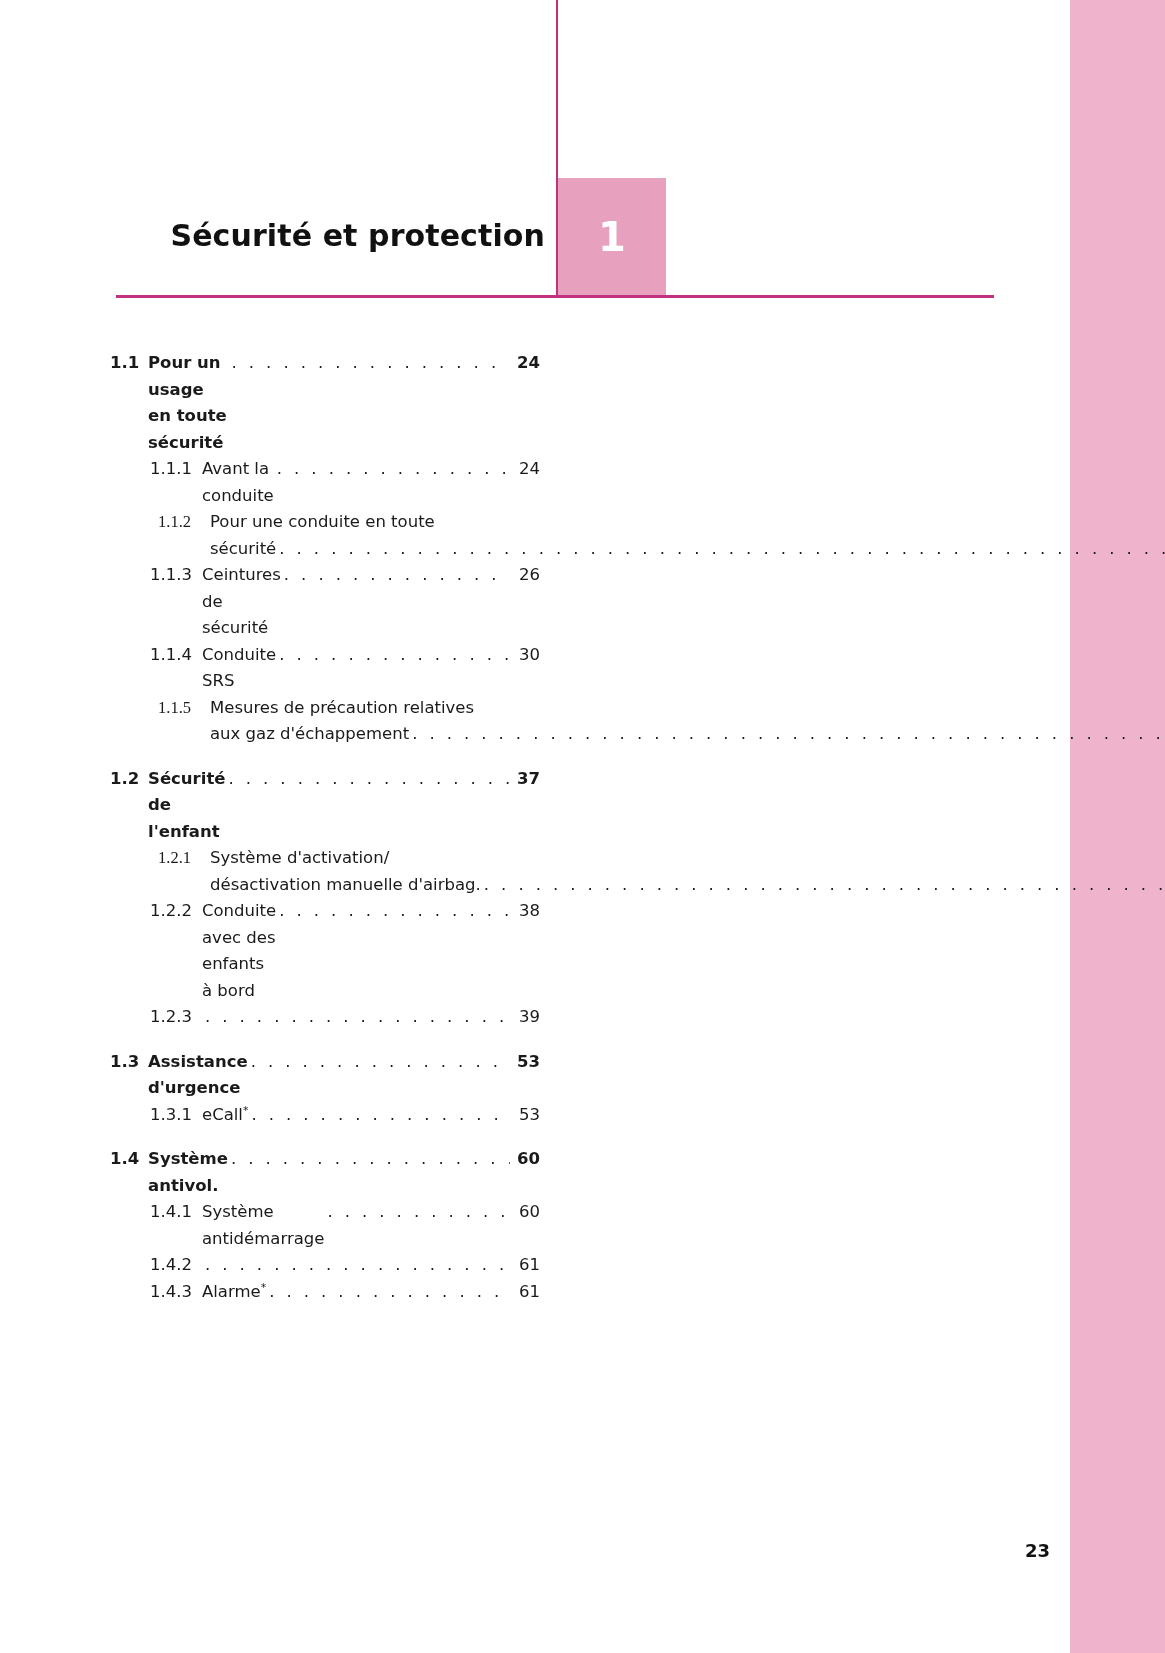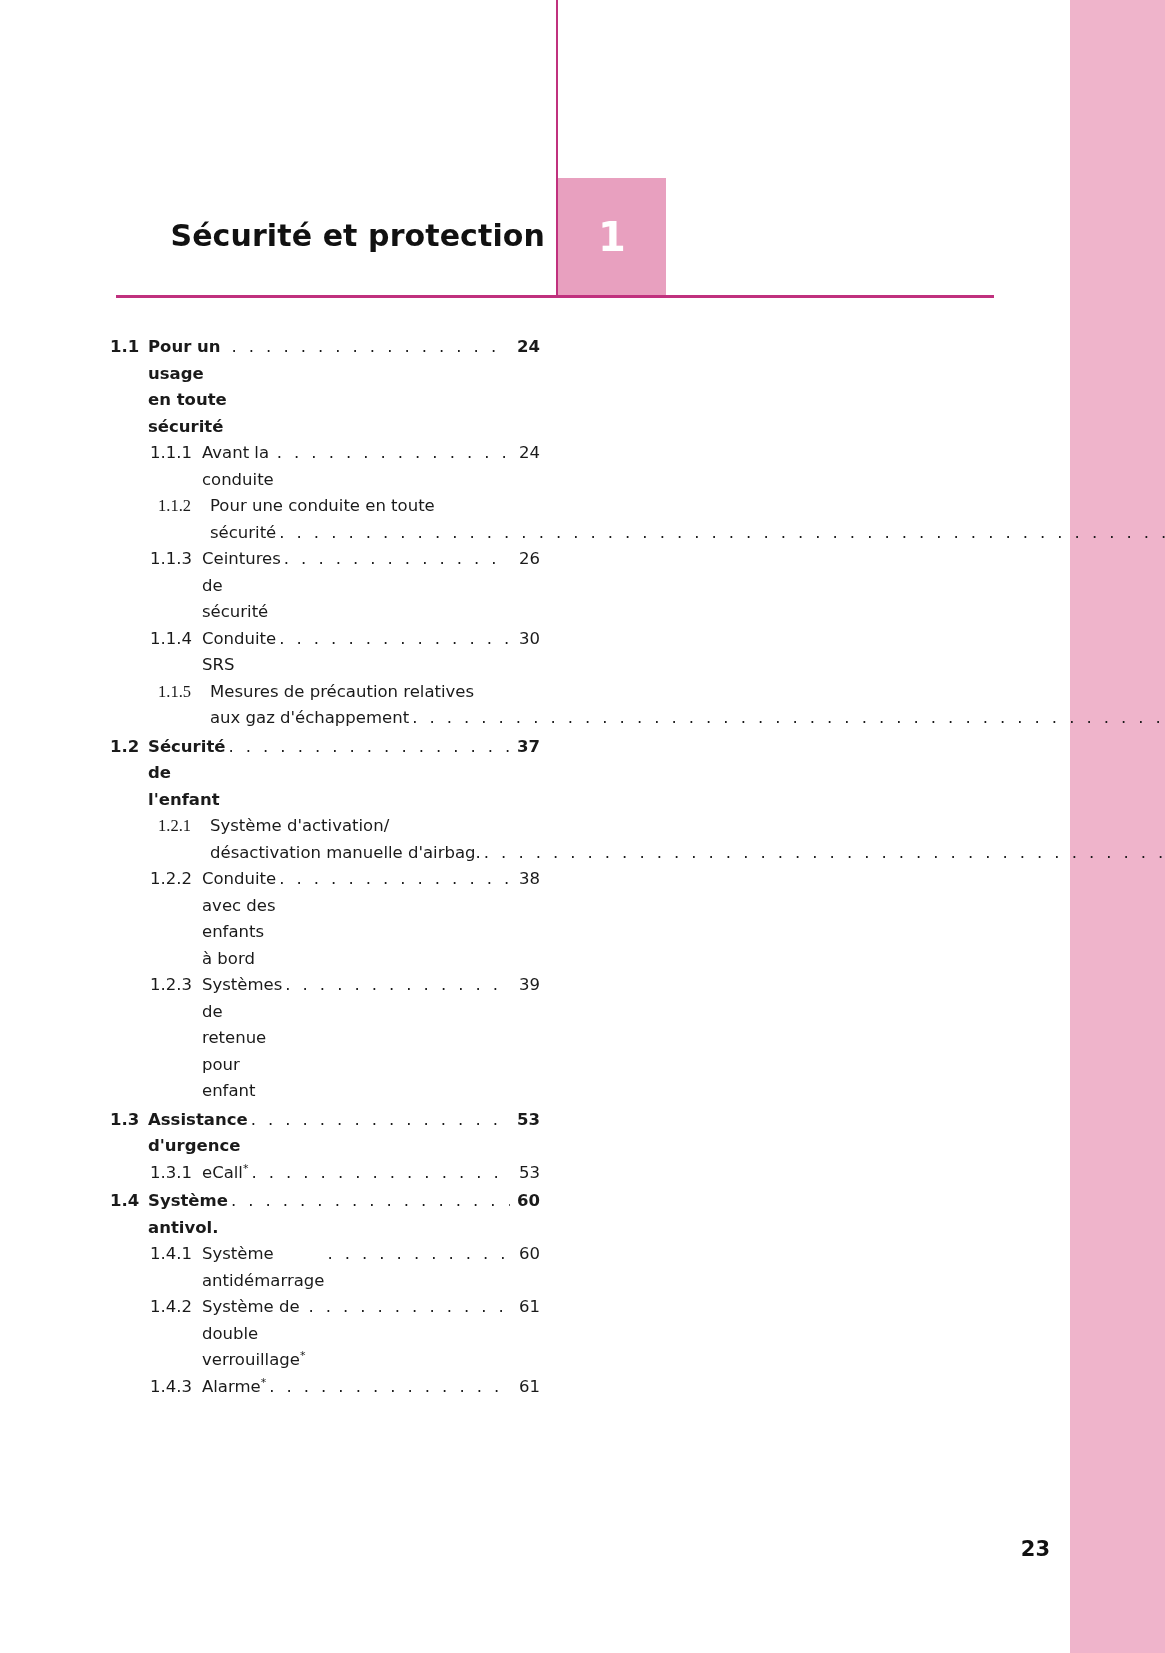--- a/index.html
+++ b/index.html
@@ -89,21 +89,21 @@
   .toc-row {
     display: flex;
     align-items: baseline;
     font-size: 16.5px;
     line-height: 26.5px;
     color: #1a1a1a;
   }
 
   .toc-row.level1 {
     font-weight: bold;
-    margin-top: 2px;
+    margin-top: 18px;
   }
   .toc-row.level2 {
     font-weight: normal;
   }
 
   .num-col {
     flex: 0 0 auto;
     white-space: nowrap;
   }
   .toc-row.level1 .num-col {
@@ -162,21 +162,21 @@
     font-size: 11px;
     vertical-align: super;
     line-height: 0;
   }
 
   
   .page-number {
     position: absolute;
     right: 115px;
     bottom: 92px;
-    font-size: 21px;
+    font-size: 18px;
     font-weight: bold;
     color: #111111;
   }
 </style>
 </head>
 <body>
 
 <div class="edge-band"></div>
 <div class="top-vrule"></div>
 
@@ -250,21 +250,20 @@
       </div>
     </div>
     <div class="toc-row level2">
       <span class="num-col">1.2.2</span>
       <span class="txt">Conduite avec des enfants à bord</span>
       <span class="leader">. . . . . . . . . . . . . . . . . . . . . . . . . . . . . . . . . . . . . . . . . . . . . . . . . . . . . . . . . . . . </span>
       <span class="page-col">38</span>
     </div>
     <div class="toc-row level2">
       <span class="num-col">1.2.3</span>
-      <span class="txt">Systèmes de retenue pour enfant</span>
       <span class="leader">. . . . . . . . . . . . . . . . . . . . . . . . . . . . . . . . . . . . . . . . . . . . . . . . . . . . . . . . . . . . </span>
       <span class="page-col">39</span>
     </div>
     <div class="toc-row level1">
       <span class="num-col">1.3</span>
       <span class="txt">Assistance d'urgence</span>
       <span class="leader">. . . . . . . . . . . . . . . . . . . . . . . . . . . . . . . . . . . . . . . . . . . . . . . . . . . . . . . . . . . . </span>
       <span class="page-col">53</span>
     </div>
     <div class="toc-row level2">
@@ -280,21 +279,20 @@
       <span class="page-col">60</span>
     </div>
     <div class="toc-row level2">
       <span class="num-col">1.4.1</span>
       <span class="txt">Système antidémarrage</span>
       <span class="leader">. . . . . . . . . . . . . . . . . . . . . . . . . . . . . . . . . . . . . . . . . . . . . . . . . . . . . . . . . . . . </span>
       <span class="page-col">60</span>
     </div>
     <div class="toc-row level2">
       <span class="num-col">1.4.2</span>
-      <span class="txt">Système de double verrouillage<sup class="asterisk">*</sup></span>
       <span class="leader">. . . . . . . . . . . . . . . . . . . . . . . . . . . . . . . . . . . . . . . . . . . . . . . . . . . . . . . . . . . . </span>
       <span class="page-col">61</span>
     </div>
     <div class="toc-row level2">
       <span class="num-col">1.4.3</span>
       <span class="txt">Alarme<sup class="asterisk">*</sup></span>
       <span class="leader">. . . . . . . . . . . . . . . . . . . . . . . . . . . . . . . . . . . . . . . . . . . . . . . . . . . . . . . . . . . . </span>
       <span class="page-col">61</span>
     </div>
   </div>

